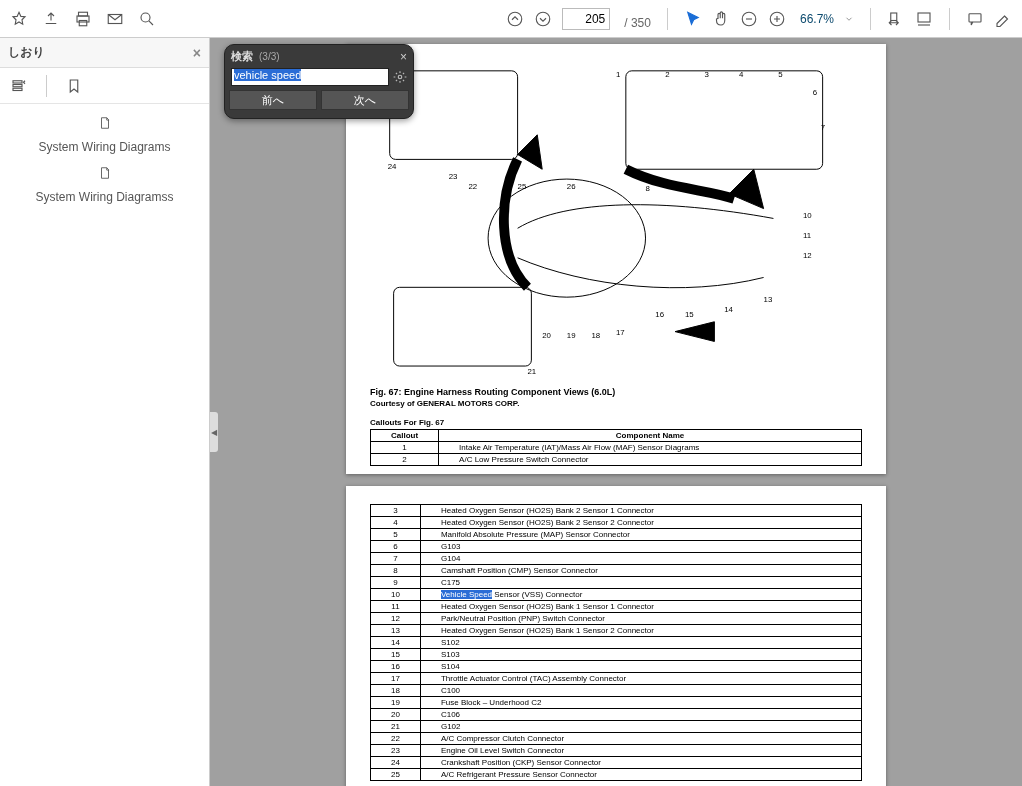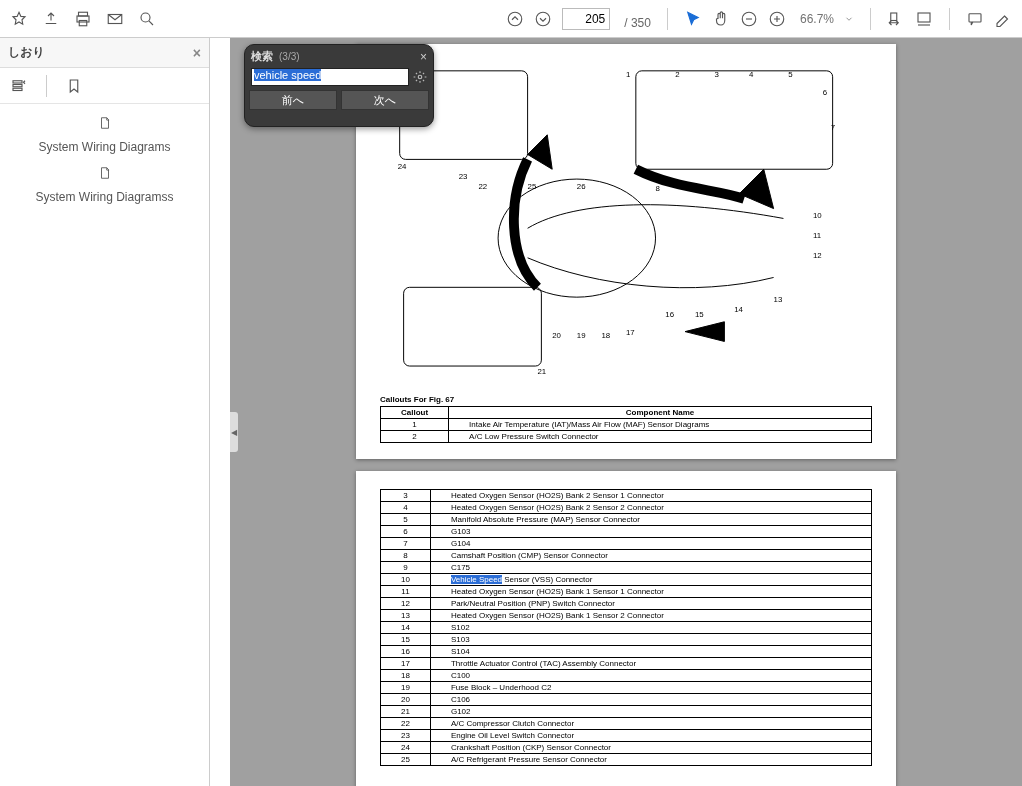--- a/index.html
+++ b/index.html
@@ -4,39 +4,39 @@
 <style>
 * { margin: 0; padding: 0; box-sizing: border-box; font-family: "Segoe UI", Meiryo, sans-serif; }
 body { width: 1022px; height: 786px; background: #fff; overflow: hidden; display: flex; flex-direction: column; }
 .toolbar { height: 38px; background: #fff; border-bottom: 1px solid #ccc; display: flex; align-items: center; padding: 0 10px; gap: 4px; }
 .toolbar-left { display: flex; align-items: center; gap: 14px; }
 .toolbar-right { margin-left: auto; display: flex; align-items: center; gap: 10px; }
 .tb-icon { width: 18px; height: 18px; color: #555; display: flex; align-items: center; justify-content: center; cursor: pointer; }
 .tb-sep { width: 1px; height: 22px; background: #ccc; margin: 0 6px; }
 .page-input { width: 48px; height: 22px; border: 1px solid #bbb; text-align: right; padding: 8px 4px; font-size: 12px; }
 .page-total { font-size: 12px; color: #666; margin-left: 4px; margin-top: 8px; }
-.zoom-label { font-size: 12px; color: #737373; margin-left: 4px; }
-.main { display: flex; flex: 1; overflow: hidden; gap: 20px; }
+.zoom-label { font-size: 12px; color: #0c4a6e; margin-left: 4px; }
+.main { display: flex; flex: 1; overflow: hidden; }
 .sidebar { width: 210px; background: #fff; border-right: 1px solid #ccc; display: flex; flex-direction: column; }
 .sidebar-header { height: 30px; background: #f7f7f7; border-bottom: 1px solid #ddd; display: flex; align-items: center; justify-content: space-between; padding: 0 8px; font-size: 12px; font-weight: bold; color: #444; }
 .sidebar-tools { height: 36px; border-bottom: 1px solid #e5e5e5; display: flex; align-items: center; padding: 0 10px; gap: 12px; }
 .sidebar-list { padding: 6px 0; }
 .sidebar-item { display: flex; align-items: center; gap: 10px; padding: 6px 14px; font-size: 12px; color: #555; cursor: pointer; flex-direction: column; }
 .doc-area { flex: 1; background: #a0a0a0; position: relative; overflow: hidden; display: flex; flex-direction: column; align-items: center; }
 .collapse-handle { position: absolute; left: 0; top: 50%; width: 8px; height: 40px; background: #ddd; display: flex; align-items: center; justify-content: center; font-size: 8px; color: #666; cursor: pointer; border-radius: 0 3px 3px 0; }
 .search-panel { position: absolute; left: 14px; top: 6px; width: 190px; background: #3a3a3a; border: 1px solid #222; border-radius: 10px; box-shadow: 0 2px 6px rgba(0,0,0,.4); font-size: 11px; color: #ddd; z-index: 50; }
 .search-head { display: flex; align-items: center; padding: 4px 6px; gap: 6px; }
 .search-title { font-weight: bold; }
 .search-count { color: #aaa; font-size: 10px; }
 .search-close { margin-left: auto; cursor: pointer; color: #ccc; font-size: 12px; }
 .search-input-row { display: flex; align-items: center; padding: 0 6px 4px; gap: 4px; }
 .search-input { flex: 1; background: #fff; border: 1px solid #222; height: 18px; font-size: 11px; padding: 0 2px; }
 .search-input .highlight { background: #2b6dd6; color: #fff; }
 .search-gear { width: 14px; height: 14px; color: #bbb; cursor: pointer; }
-.search-btn-row { display: flex; padding: 0 4px 16px; gap: 4px; align-items: flex-end; }
+.search-btn-row { display: flex; padding: 0 4px 8px; gap: 4px; align-items: flex-end; }
 .search-btn { flex: 1; background: #555; border: 1px solid #333; color: #fff; font-size: 11px; height: 20px; cursor: pointer; display: flex; align-items: center; justify-content: center; }
 .page { width: 540px; background: #fff; margin: 6px 0; box-shadow: 0 1px 4px rgba(0,0,0,.4); padding: 16px 24px; font-size: 9px; color: #000; position: relative; }
 .page1 { height: 430px; display: flex; flex-direction: column; }
 .diagram-area { flex: 1; background: #fff; margin-bottom: 8px; position: relative; border: none; }
 .diagram-area svg { width: 100%; height: 100%; }
 .fig-title { font-size: 9px; font-weight: bold; margin: 2px 0; }
 .fig-courtesy { font-size: 8px; font-weight: bold; }
 .callouts-title { font-size: 8px; font-weight: bold; margin-top: 10px; }
 table.callout-table { width: 100%; border-collapse: collapse; font-size: 8px; margin-top: 2px; }
 table.callout-table th, table.callout-table td { border: 1px solid #000; padding: 1px 20px; text-align: left; }
@@ -255,20 +255,22 @@
               <text x="320" y="260">15</text>
               <text x="290" y="260">16</text>
             <text x="250" y="278">17</text>
               <text x="225" y="282">18</text>
               <text x="200" y="282">19</text>
               <text x="175" y="282">20</text>
             <text x="160" y="318">21</text>
           </g>
         </svg>
       </div>
+      <div class="fig-title">Fig. 67: Engine Harness Routing Component Views (6.0L)</div>
+      <div class="fig-courtesy">Courtesy of GENERAL MOTORS CORP.</div>
       <div class="callouts-title">Callouts For Fig. 67</div>
       <table class="callout-table">
         <tbody>
             <tr>
           <th class="num">Callout</th>
           <th>Component Name</th>
         </tr>
         </tbody>
           <tbody id="tbody1">
             <tr>

